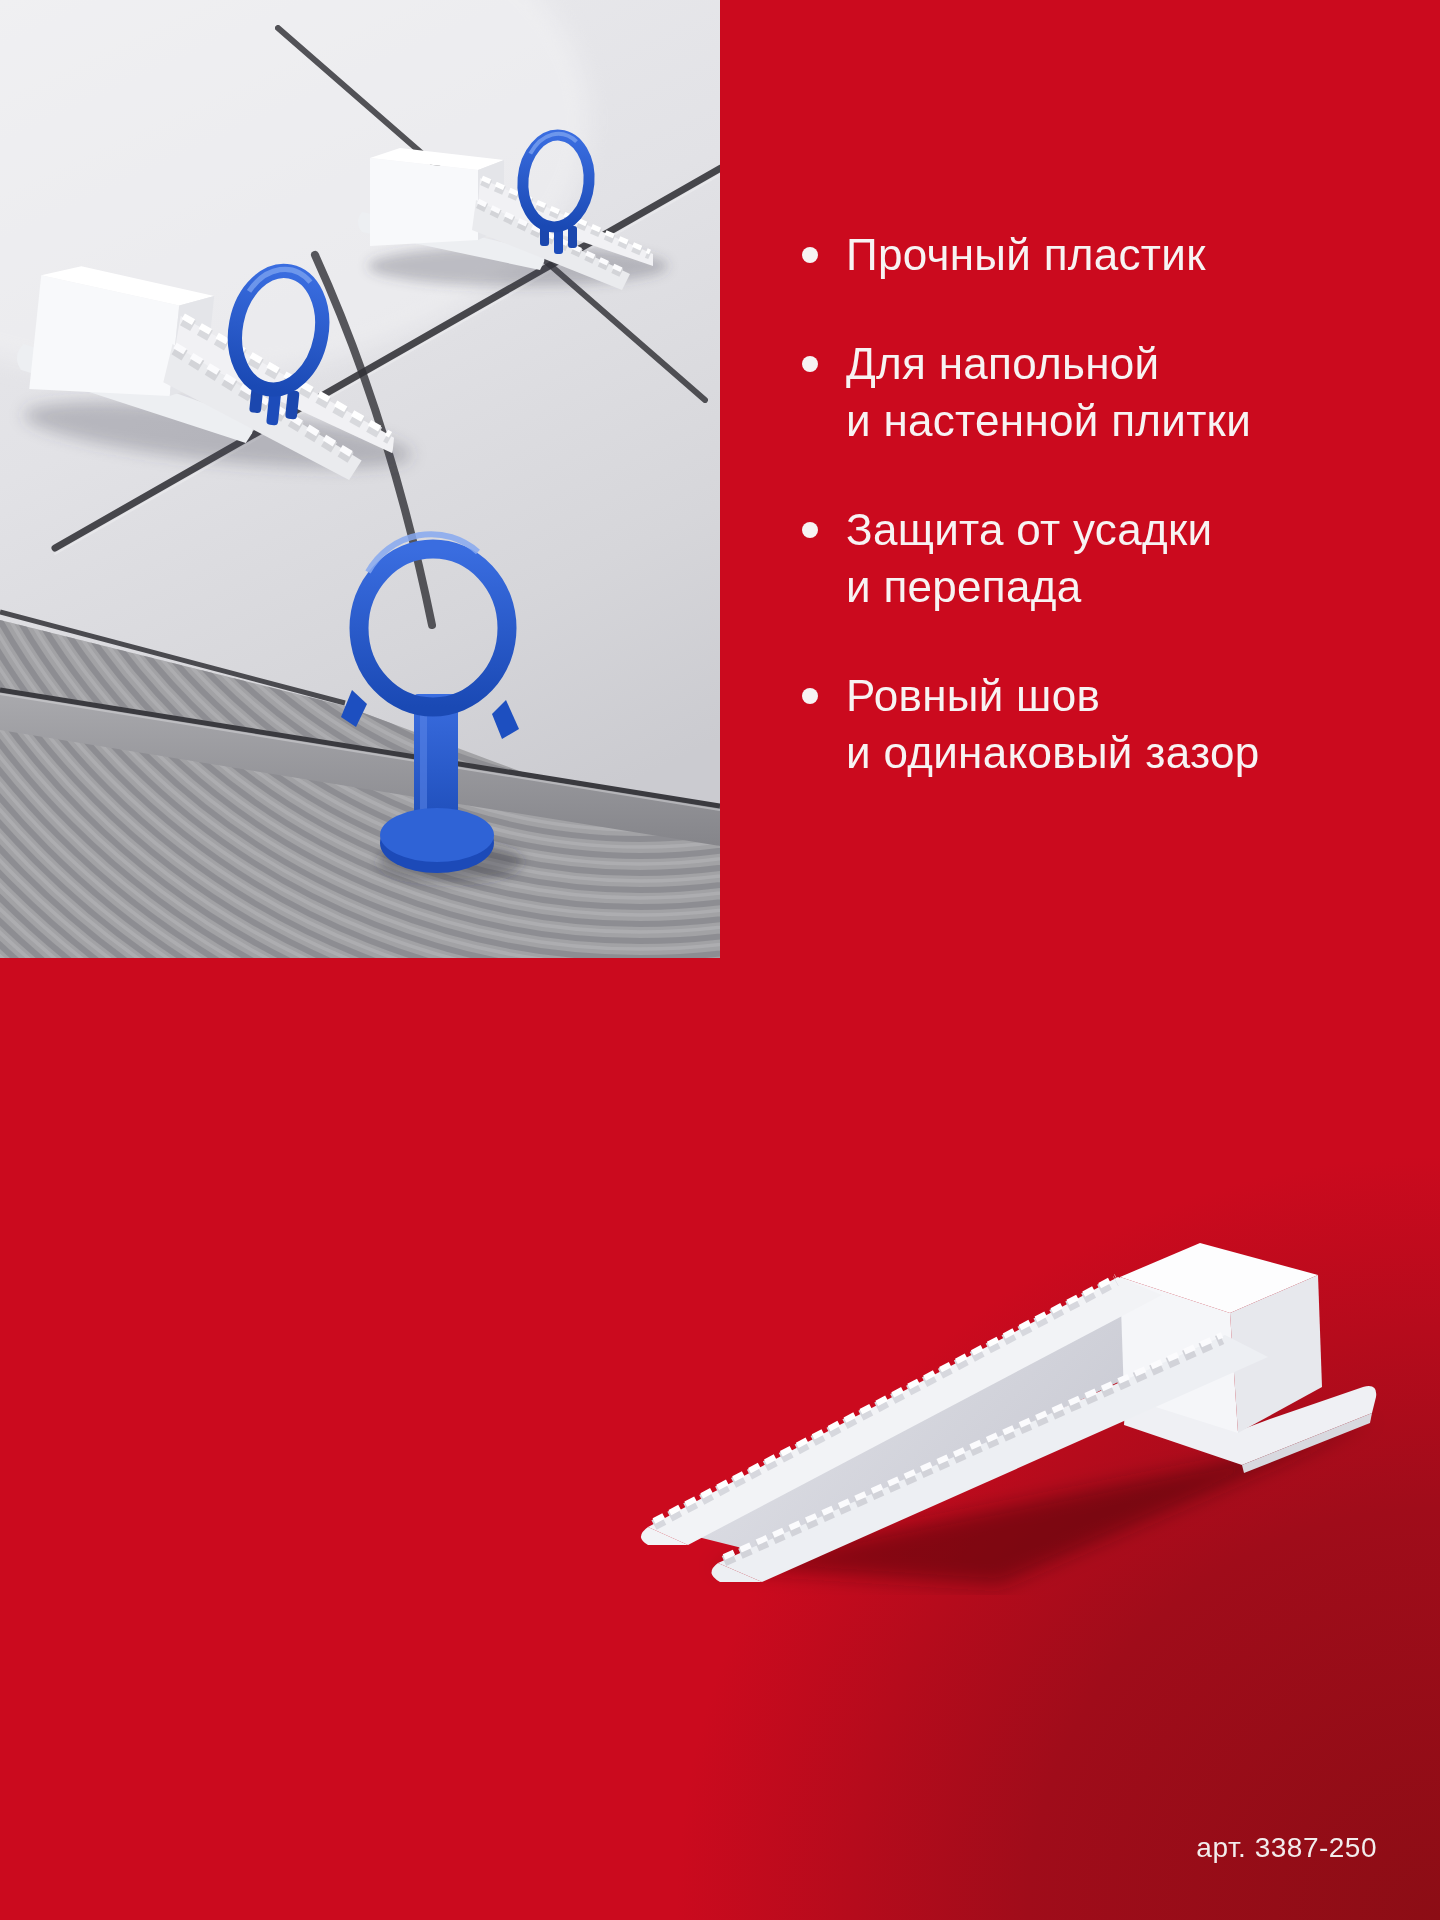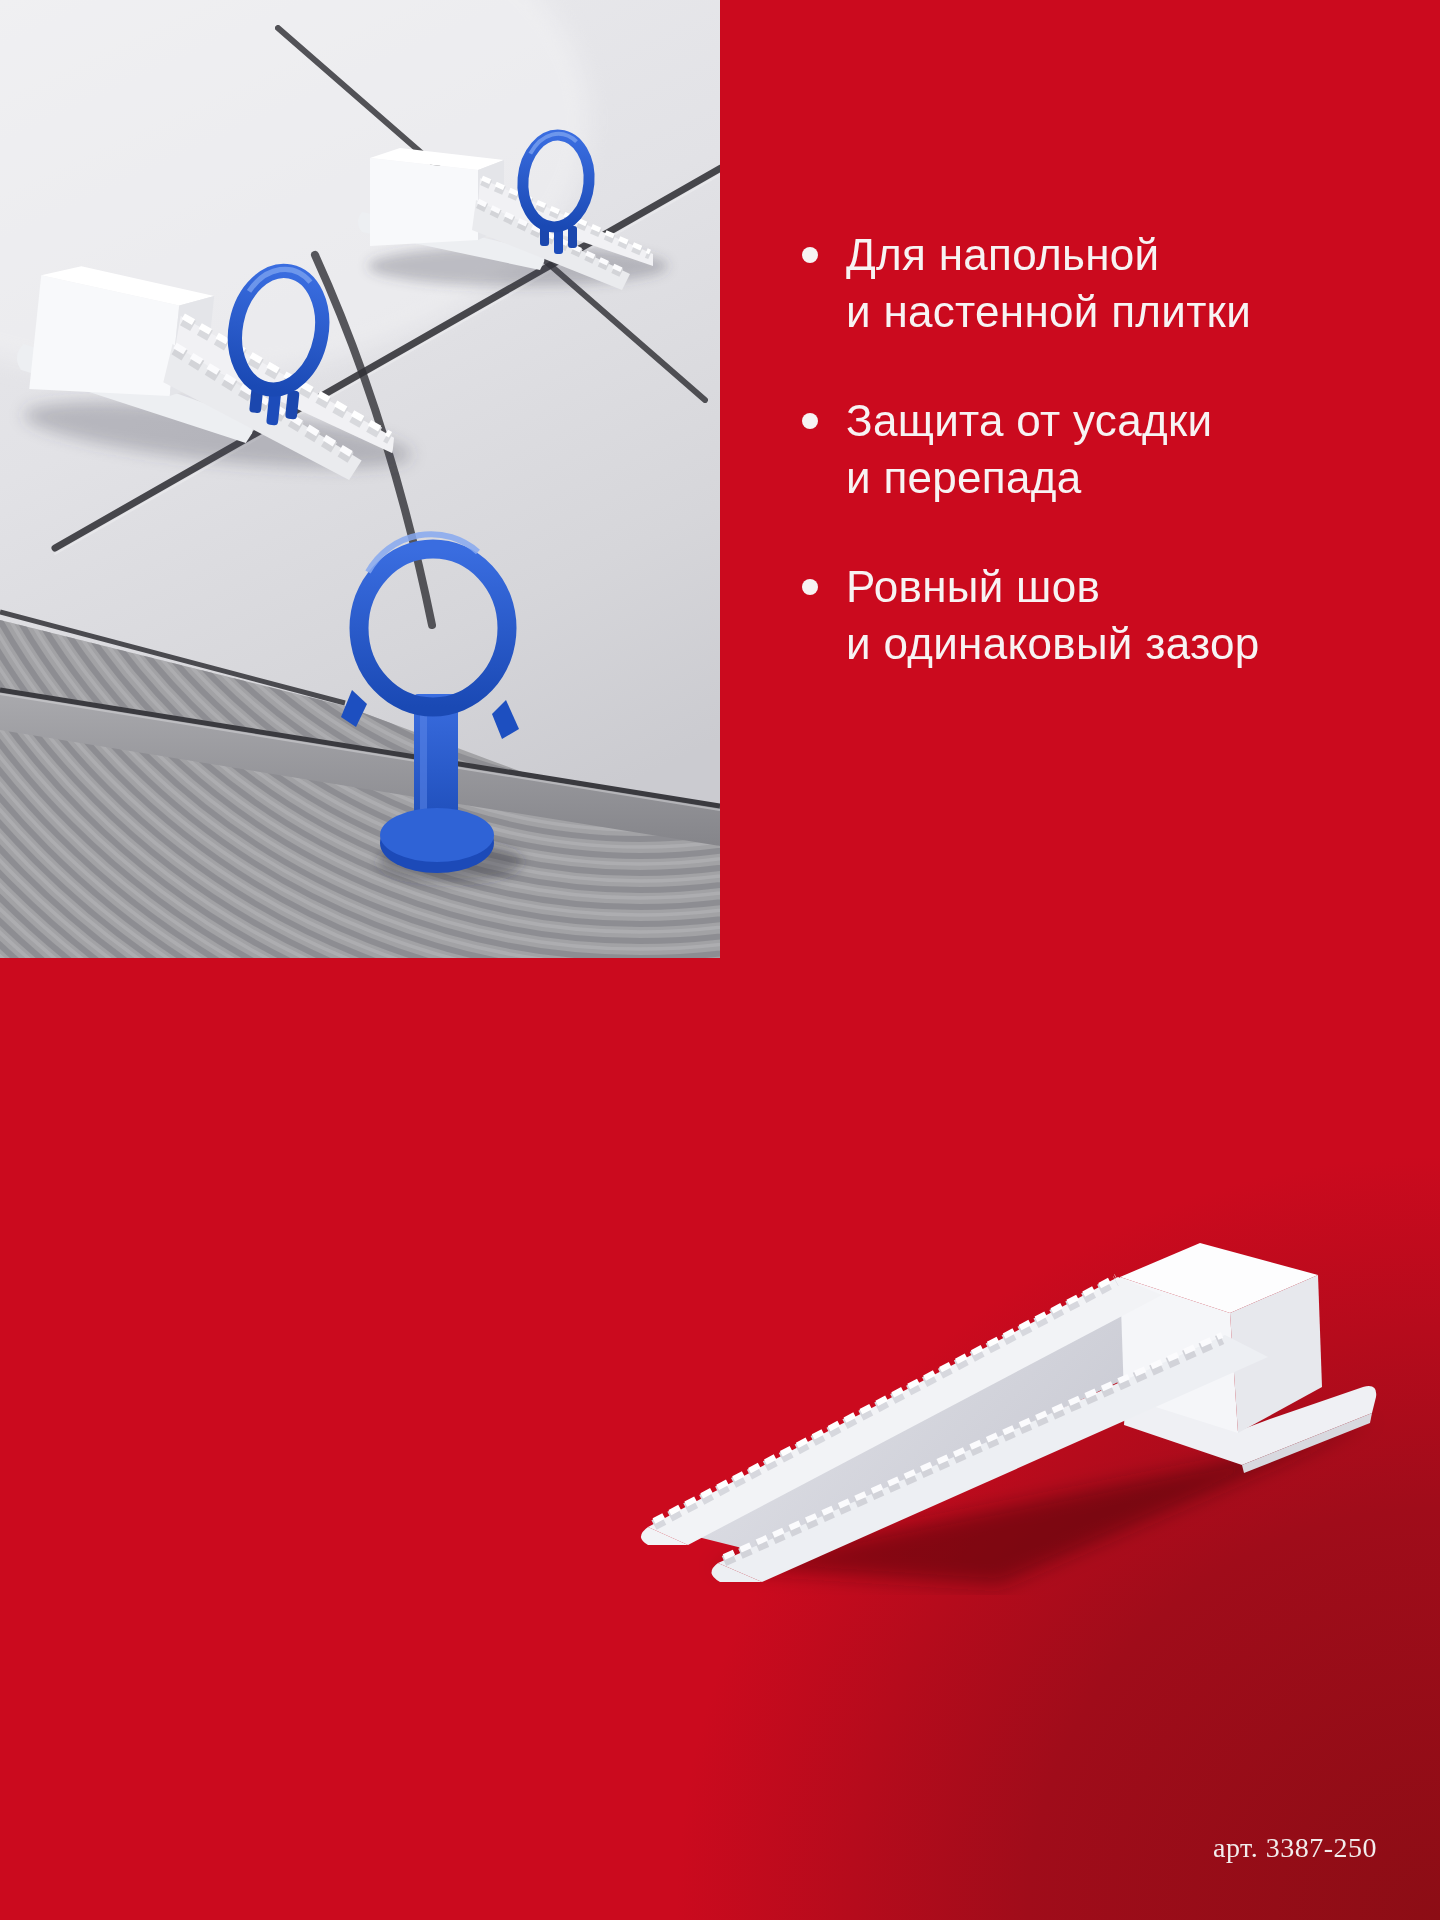--- a/index.html
+++ b/index.html
@@ -15,21 +15,21 @@
     color:var(--text);font-size:44px;line-height:57px;font-weight:300;letter-spacing:.3px;}
   .features li{position:relative;}
   .features li + li{margin-top:52px;}
   .features li::before{content:"";position:absolute;width:16px;height:16px;border-radius:50%;
     background:var(--text);top:21px;}
   .features-top{left:846px;top:226px;width:560px;}
   .features-top li::before{left:-44px;}
   .features-bottom{left:88px;top:1100px;width:580px;}
   .features-bottom li::before{left:-31px;}
   .art{position:absolute;right:63px;top:1832px;color:#f2ecec;font-size:28px;
-    font-weight:300;letter-spacing:.5px;font-family:Liberation Serif, serif;}
+    font-weight:300;letter-spacing:.5px;}
   .wedge-render{position:absolute;left:570px;top:1235px;width:820px;height:360px;}
 </style>
 </head>
 <body>
 
 <div class="poster" style="--red: #cb0a1e; --red-dark: #8c0d15; --text: #f7f3f3;">
 
   <svg class="photo" viewBox="0 0 720 958">
     <defs>
       <filter id="soft" x="-40%" y="-40%" width="180%" height="180%">
@@ -196,20 +196,21 @@
       <ellipse cx="437" cy="843" rx="57" ry="30" fill="#1c4ab8"></ellipse>
       <ellipse cx="437" cy="835" rx="57" ry="27" fill="#2f63d6"></ellipse>
       <path d="M352,690 l-11,27 l15,10 l11,-23 Z" fill="#1d4fc0"></path>
       <path d="M506,700 l13,29 l-17,10 l-10,-25 Z" fill="#1d4fc0"></path>
       <ellipse cx="433" cy="628" rx="74" ry="79" fill="none" stroke="url(#blueGrad)" stroke-width="19"></ellipse>
       <path d="M368,572 A74,79 0 0 1 478,552" fill="none" stroke="#86a8f0" stroke-width="6" opacity="0.85"></path>
     </g>
   </svg>
 
   <ul class="features features-top">
+      <li>Прочный пластик</li>
       <li>Для напольной<br>и настенной плитки</li>
       <li>Защита от усадки<br>и перепада</li>
       <li>Ровный шов<br>и одинаковый зазор</li>
     </ul>
   <ul class="features features-bottom">
     </ul>
 
   <svg class="wedge-render" viewBox="0 0 820 360">
     <defs>
       <filter id="rsoft" x="-40%" y="-40%" width="180%" height="180%">

